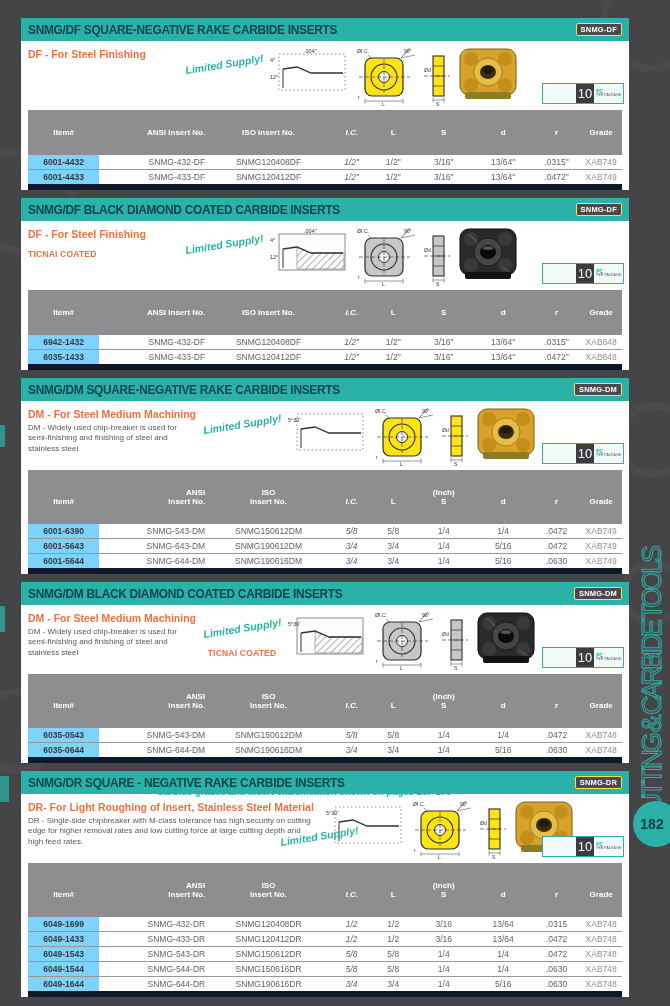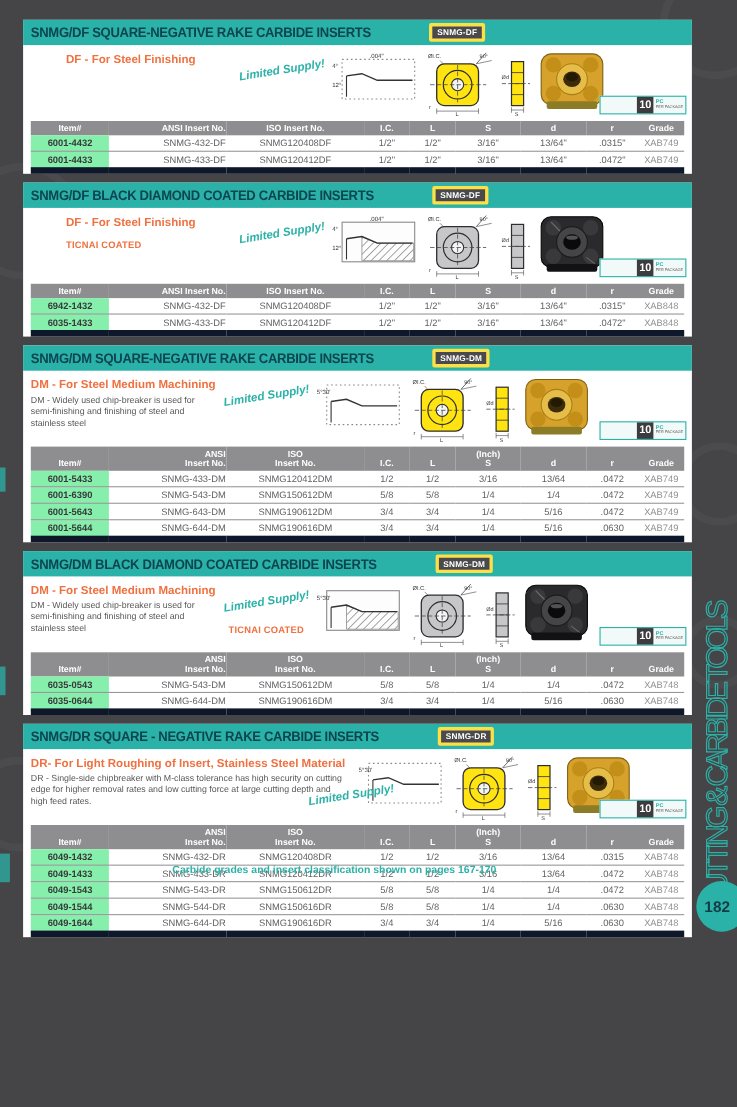--- a/index.html
+++ b/index.html
@@ -5,59 +5,59 @@
   html,body{margin:0;padding:0;background:#2f2f31;}
   .page{position:relative;width:670px;height:1006px;background:#454547;overflow:hidden;
         font-family:"Liberation Sans",sans-serif;}
   
   .gear{position:absolute;border-radius:50%;border:7px solid #55555a;opacity:.4;}
   .chip{position:absolute;background:#2bb2a8;opacity:.75;}
   
   .content{position:absolute;left:21px;top:18px;width:608px;}
   .panel{background:#ffffff;margin-bottom:8px;}
   .panel-header{background:#2bb2a8;height:23px;display:flex;align-items:center;
-    padding:0 7px;gap:37px;}
+    justify-content:space-between;padding:0 7px;gap:37px;}
   .panel-title{font-size:12.5px;font-weight:bold;color:#0c4550;letter-spacing:-.3px;
     white-space:nowrap;transform:scaleX(.95);transform-origin:left center;}
-  .tab-badge{background:#4a4a4c;border:3px solid #fde047;color:#fff;font-size:7.5px;
+  .tab-badge{background:#4a4a4c;border:1px solid #fde047;color:#fff;font-size:7.5px;
     font-weight:bold;padding:1px 4px;border-radius:2px;letter-spacing:.2px;}
   .panel-body{position:relative;display:flex;align-items:flex-start;padding:5px 34px 2px 7px;}
   .left{flex:0 0 auto;width:168px;}
-  .s1 .left,.s2 .left{width:150px;margin-left:32px;}
+  .s1 .left,.s2 .left{width:150px;}
   .s5 .left{width:292px;}
   .heading{color:#ef7140;font-size:10.5px;font-weight:bold;margin:2px 0 3px;}
   .desc{color:#58585a;font-size:8px;line-height:1.3;margin:1px 0 0;width:158px;}
   .s5 .desc{width:286px;}
   .coated{color:#ef7140;font-size:8.5px;font-weight:bold;margin-top:9px;letter-spacing:.2px;}
   .mid{flex:0 0 auto;width:92px;display:flex;flex-direction:column;align-items:center;margin-top:12px;}
   .s5 .mid{position:absolute;left:252px;top:24px;}
   .limited{color:#2bb2a8;font-size:10.5px;font-weight:bold;font-style:italic;
     transform:rotate(-9deg);text-align:center;}
   .mid .coated{margin-top:14px;transform:none;}
   .dia{flex:0 0 auto;margin-right:5px;}
   .s5 .dia-profile{margin-left:6px;}
   .pkg{position:absolute;right:5px;bottom:4px;display:flex;border:1px solid #2bb2a8;
     background:#f2faf9;align-items:stretch;}
-  .pkg-qty{background:#3c3c3e;color:#fff;font-size:10px;font-weight:bold;padding:2px 2px;
+  .pkg-qty{background:#3c3c3e;color:#fff;font-size:13px;font-weight:normal;padding:2px 2px;
     display:flex;align-items:center;margin-left:33px;}
   .pkg-rest{display:flex;flex-direction:column;justify-content:center;padding:1px 2px;}
   .pkg-unit{font-size:5px;font-weight:bold;color:#2bb2a8;line-height:1.1;}
   .pkg-per{font-size:3.5px;color:#555;line-height:1.1;}
   table{width:594px;margin:2px 7px 0;border-collapse:collapse;text-align:center;}
-  thead th{background:#8e8e90;color:#fff;font-size:8px;font-weight:bold;padding:2px 1px;}
+  thead th{background:#8e8e90;color:#fff;font-size:8px;font-weight:bold;padding:18px 1px;}
   th .l1{display:block;line-height:9px;min-height:9px;}
   th .l2{display:block;line-height:9px;}
   tbody td{padding:2px 1px;color:#626264;font-size:8.5px;border-bottom:1px solid #98989a;}
   tbody tr:last-child td{border-bottom:6px solid #0f172a;}
-  td.item-cell{background:#86efac;color:#38383a;font-weight:bold;}
+  td.item-cell{background:#7dd3fc;color:#38383a;font-weight:bold;}
   td.grade-cell{color:#909092;}
   th:nth-child(1),td:nth-child(1){width:12%;}
   th:nth-child(2),td:nth-child(2){width:18%;text-align:right;}
   th:nth-child(3),td:nth-child(3){width:21%;}
-  th:nth-child(4),td:nth-child(4){width:7%;}
+  th:nth-child(4),td:nth-child(4){width:7%;font-style:italic;}
   th:nth-child(5),td:nth-child(5){width:7%;}
   th:nth-child(6),td:nth-child(6){width:10%;}
   th:nth-child(7),td:nth-child(7){width:10%;}
   th:nth-child(8),td:nth-child(8){width:8%;}
   th:nth-child(9),td:nth-child(9){width:7%;}
   
   .side-rail{position:absolute;right:0;top:0;width:41px;height:100%;}
   .rail-text{position:absolute;bottom:178px;right:2px;writing-mode:vertical-rl;
     transform:rotate(180deg);font-size:27px;letter-spacing:-4px;color:#2bb2a8;white-space:nowrap;}
   @supports (-webkit-text-stroke: 1px #000){
@@ -462,31 +462,20 @@
                 <span class="l2">r</span>
               </th>
               <th>
                 <span class="l1"></span>
                 <span class="l2">Grade</span>
               </th>
             </tr>
           </thead>
       <tbody>
             <tr>
-              <td class="item-cell">6001-5433</td>
-              <td>SNMG-433-DM</td>
-              <td>SNMG120412DM</td>
-              <td>1/2</td>
-              <td>1/2</td>
-              <td>3/16</td>
-              <td>13/64</td>
-              <td>.0472</td>
-              <td class="grade-cell">XAB749</td>
-            </tr>
-            <tr>
               <td class="item-cell">6001-6390</td>
               <td>SNMG-543-DM</td>
               <td>SNMG150612DM</td>
               <td>5/8</td>
               <td>5/8</td>
               <td>1/4</td>
               <td>1/4</td>
               <td>.0472</td>
               <td class="grade-cell">XAB749</td>
             </tr>
@@ -789,21 +778,21 @@
                 <span class="l2">r</span>
               </th>
               <th>
                 <span class="l1"></span>
                 <span class="l2">Grade</span>
               </th>
             </tr>
           </thead>
       <tbody>
             <tr>
-              <td class="item-cell">6049-1432</td>
+              <td class="item-cell">6049-1699</td>
               <td>SNMG-432-DR</td>
               <td>SNMG120408DR</td>
               <td>1/2</td>
               <td>1/2</td>
               <td>3/16</td>
               <td>13/64</td>
               <td>.0315</td>
               <td class="grade-cell">XAB748</td>
             </tr>
             <tr>

